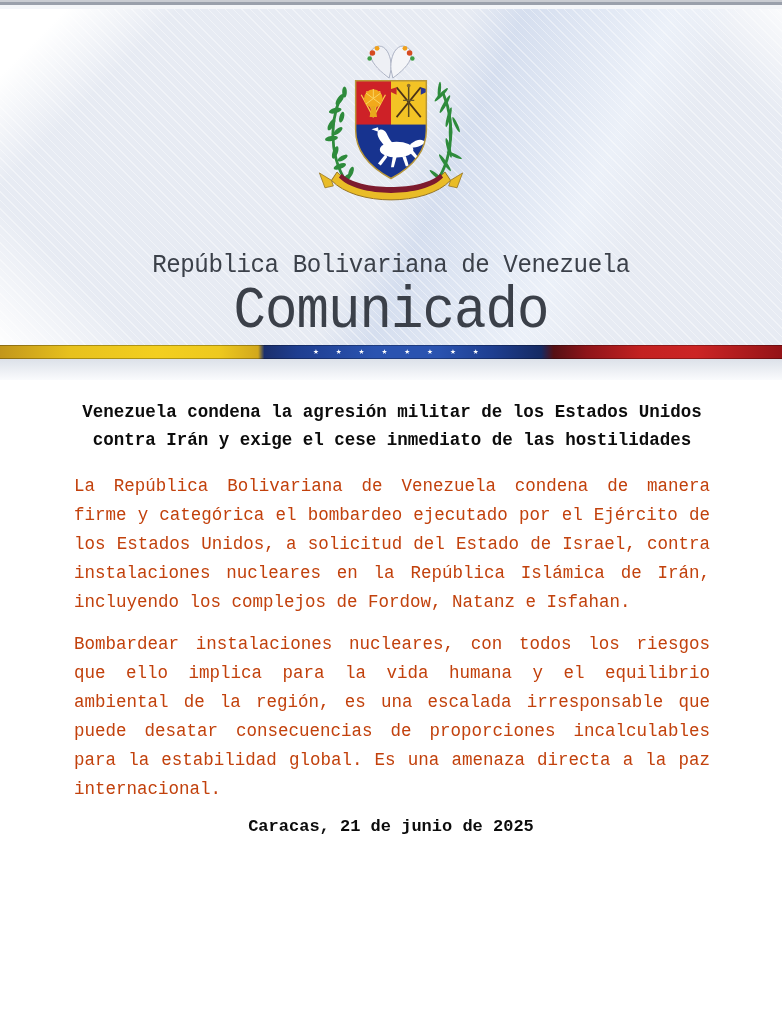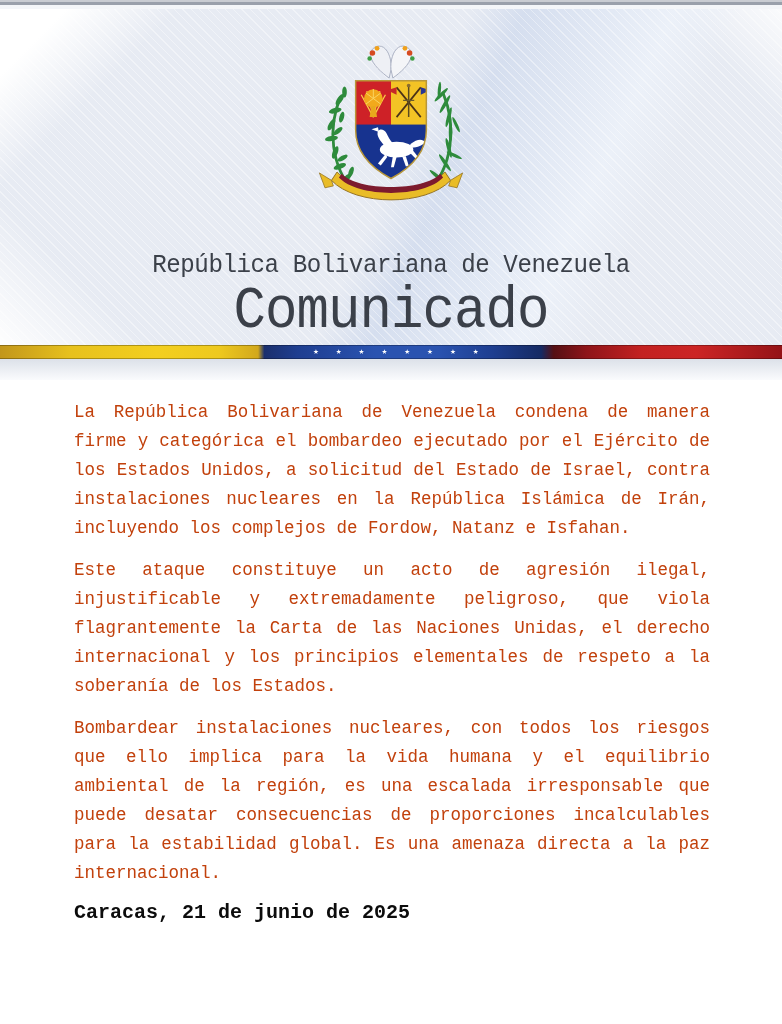--- a/index.html
+++ b/index.html
@@ -54,21 +54,21 @@
   .body{padding:18px 72px 0 74px;color:#1b1b1b;}
   .heading{
     font-size:17.5px;font-weight:bold;color:#0c0c0c;text-align:center;
     line-height:28px;max-width:642px;margin:0 auto 18px auto;
   }
   .para{
     font-size:17.5px;line-height:29px;text-align:justify;
     margin:0 0 13px 0;color:#c2410c;
   }
   .dateline{
-    font-size:20px;font-weight:bold;text-align:left;
+    font-size:17px;font-weight:bold;text-align:center;
     margin-top:10px;padding-right:2px;color:#0c0c0c;
   }
 </style>
 </head>
 <body>
 
 <div class="page">
   <div class="top-edge"></div>
   <div class="top-white"></div>
 
@@ -188,18 +188,18 @@
     <div class="country">República Bolivariana de Venezuela</div>
     <div class="doc-title">Comunicado</div>
   </header>
 
   <div class="flag-stripe">
     <span class="stars">★ ★ ★ ★ ★ ★ ★ ★</span>
   </div>
   <div class="fade-strip"></div>
 
   <main class="body">
+    <h1 class="heading">Venezuela condena la agresión militar de los Estados Unidos contra Irán y exige el cese inmediato de las hostilidades</h1>
     <p class="para">La República Bolivariana de Venezuela condena de manera firme y categórica el bombardeo ejecutado por el Ejército de los Estados Unidos, a solicitud del Estado de Israel, contra instalaciones nucleares en la República Islámica de Irán, incluyendo los complejos de Fordow, Natanz e Isfahan.</p>
-    <p class="para">Este ataque constituye un acto de agresión ilegal, injustificable y extremadamente peligroso, que viola flagrantemente la Carta de las Naciones Unidas, el derecho internacional y los principios elementales de respeto a la soberanía de los Estados.</p>
     <p class="para">Bombardear instalaciones nucleares, con todos los riesgos que ello implica para la vida humana y el equilibrio ambiental de la región, es una escalada irresponsable que puede desatar consecuencias de proporciones incalculables para la estabilidad global. Es una amenaza directa a la paz internacional.</p>
     <div class="dateline">Caracas, 21 de junio de 2025</div>
   </main>
 </div>
 
 </body></html>

